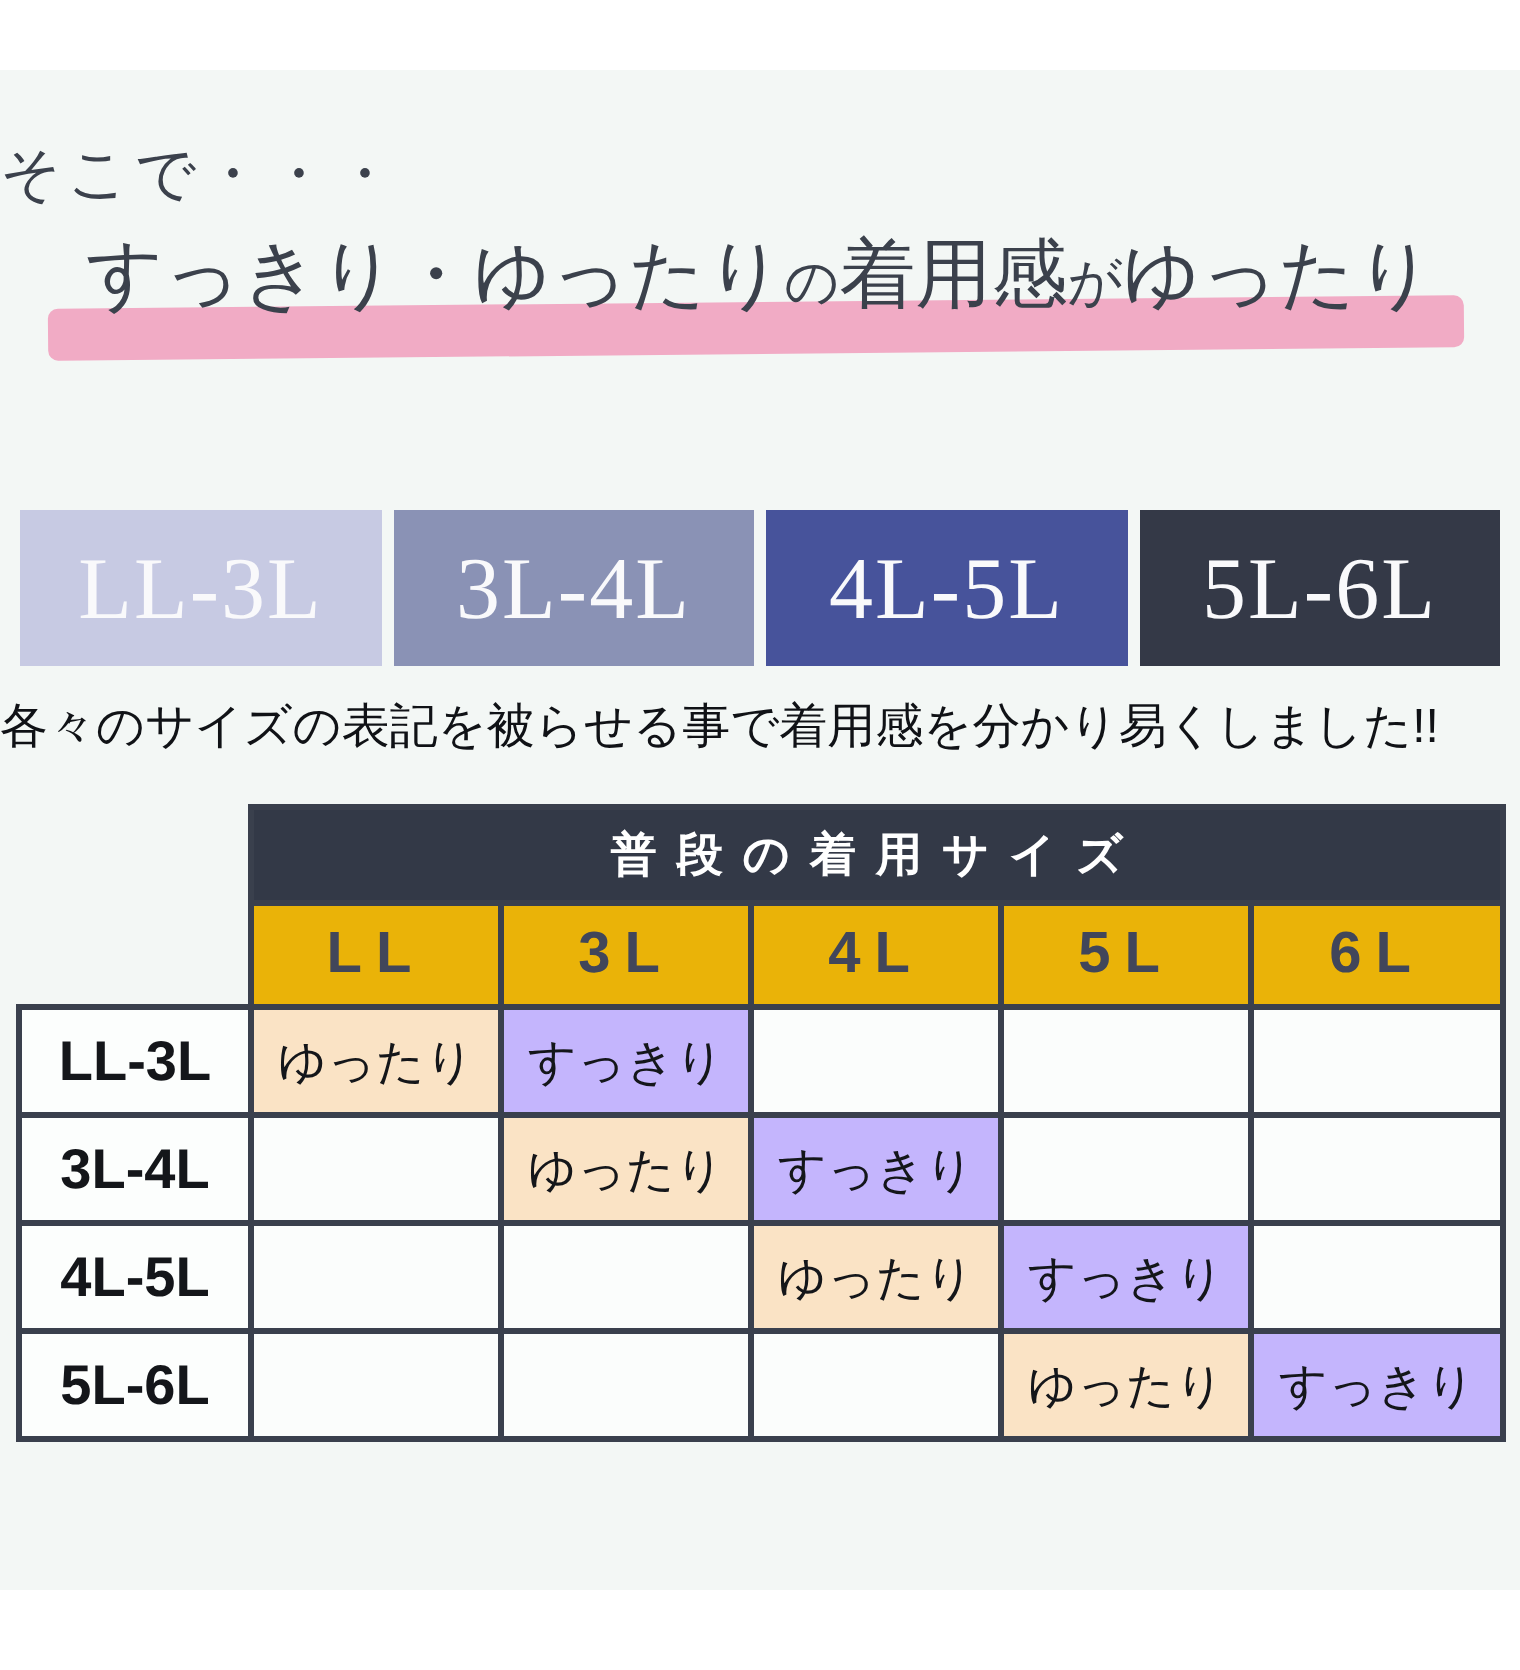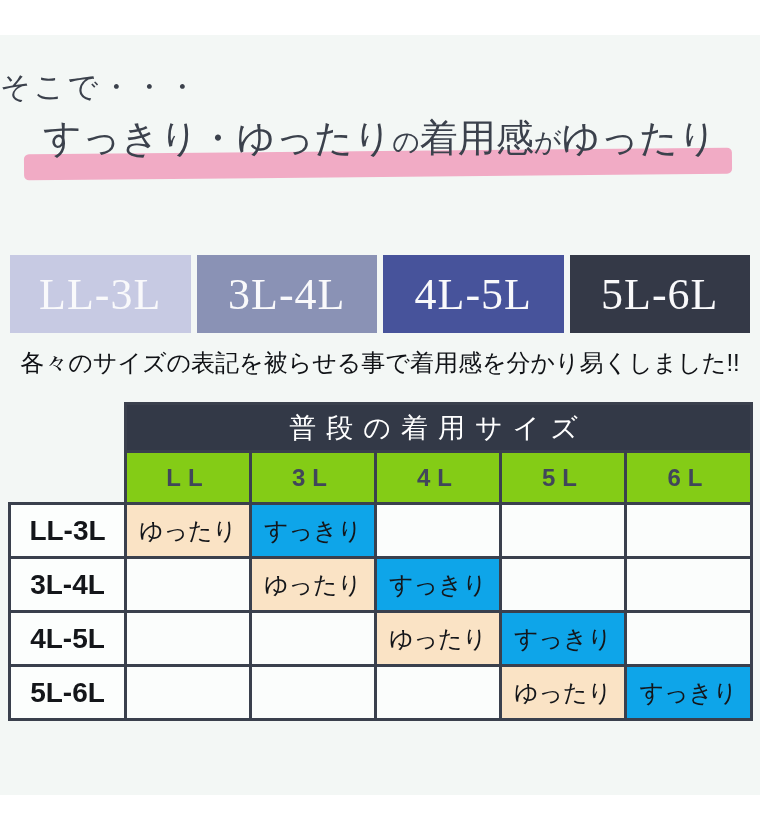--- a/index.html
+++ b/index.html
@@ -98,21 +98,21 @@
     letter-spacing: 1px;
     color: #f9f9fb;
   }
 
   
   .caption {
     position: absolute;
     top: 312px;
     left: 0;
     width: 100%;
-    text-align: center;
+    text-align: left;
     font-size: 24px;
     font-weight: 500;
     letter-spacing: 0px;
     color: #101216;
     white-space: nowrap;
   }
 
   
   table.size-table {
     position: absolute;
@@ -128,49 +128,49 @@
     text-align: center;
     vertical-align: middle;
   }
   .size-table .corner {
     border: none;
     background: transparent;
   }
   .size-table .tbl-title {
     background: #333947;
     color: #ffffff;
-    font-size: 27px;
-    font-weight: normal;
+    font-size: 23px;
+    font-weight: bold;
     letter-spacing: 10px;
     height: 45px;
   }
   .size-table .col-h {
-    background: #84cc16;
+    background: #eab308;
     color: #41465a;
-    font-size: 24px;
+    font-size: 29px;
     font-weight: bold;
     letter-spacing: 7px;
     height: 49px;
   }
   .size-table .row-label {
     background: #fcfefd;
     color: #14161a;
     font-size: 28px;
     font-weight: bold;
     height: 51px;
   }
   .size-table .cell {
     background: #fbfdfc;
     color: #14161a;
     font-size: 24px;
     font-weight: normal;
     height: 51px;
   }
   .size-table .cell.yuttari { background: #fae3c5; }
-  .size-table .cell.sukkiri { background: #0ea5e9; }
+  .size-table .cell.sukkiri { background: #c4b5fd; }
 </style>
 </head>
 <body>
 
 <div class="stage">
   <div class="panel">
 
     <div class="h1">そこで・・・</div>
 
     <div class="h2">

